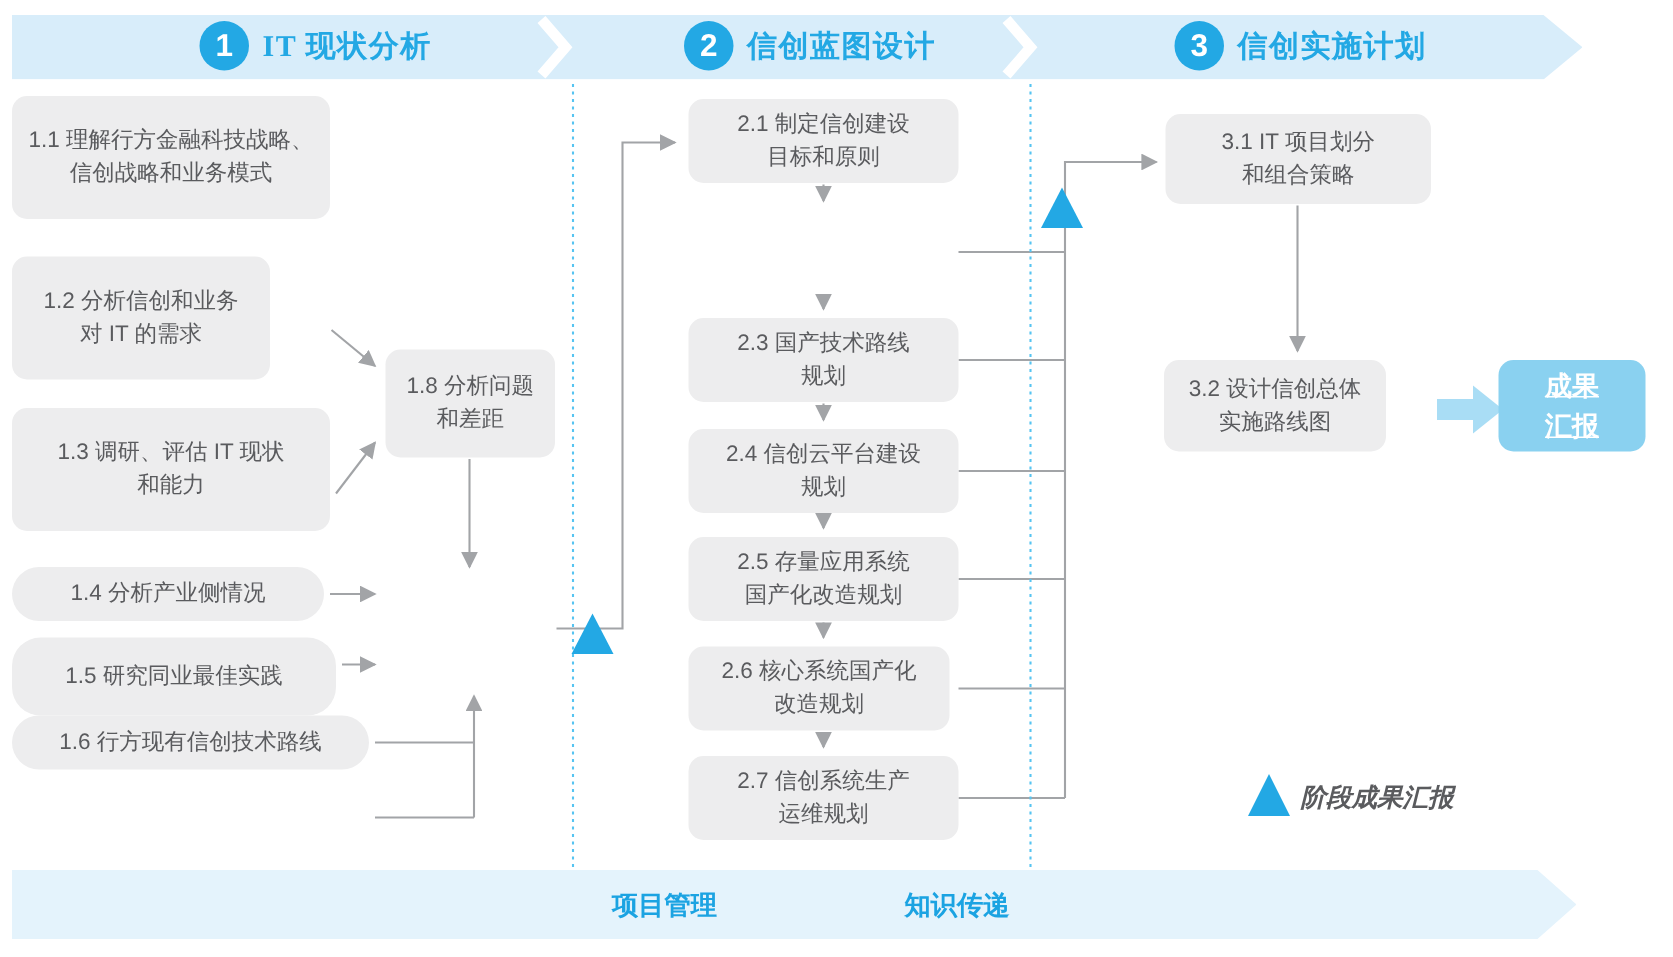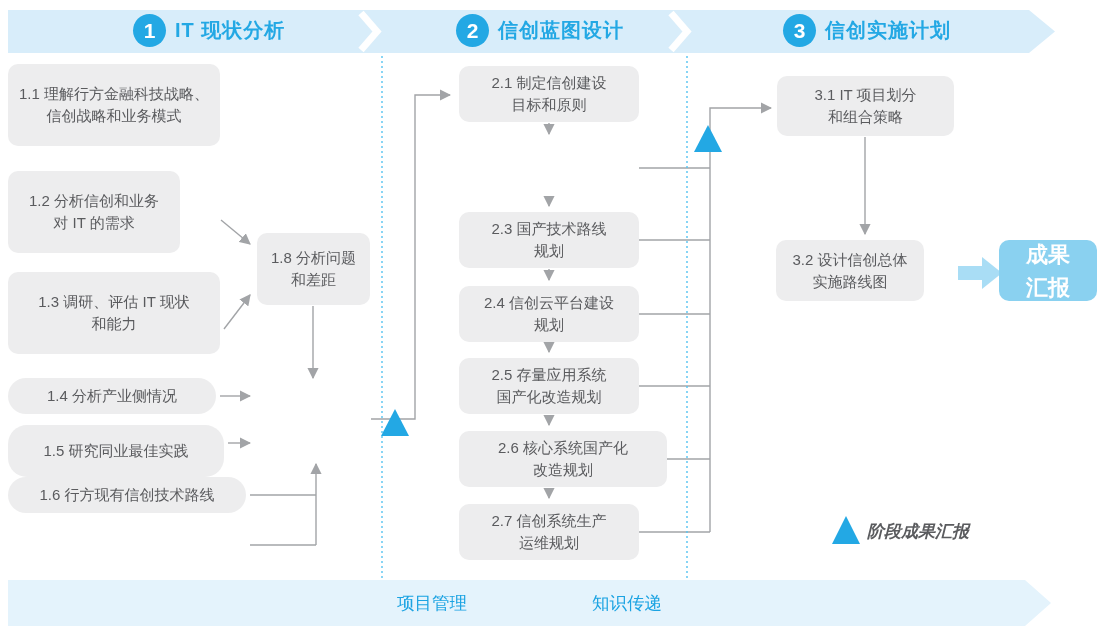--- a/index.html
+++ b/index.html
@@ -9,35 +9,35 @@
   .ribbon{position:absolute;z-index:0;}
   .ribbon-top{left:8px;top:10px;width:1047px;height:43px;background:#d8edfa;
     clip-path:polygon(0 0,calc(100% - 26px) 0,100% 50%,calc(100% - 26px) 100%,0 100%);}
   .ribbon-bottom{left:8px;top:580px;width:1043px;height:46px;background:#e4f3fc;
     clip-path:polygon(0 0,calc(100% - 26px) 0,100% 50%,calc(100% - 26px) 100%,0 100%);}
   .chevron{position:absolute;top:10px;z-index:1;}
 
   .phase{position:absolute;top:14px;display:flex;align-items:center;gap:9px;z-index:2;}
   .num{width:33px;height:33px;border-radius:50%;background:#23a8e4;color:#fff;font-weight:bold;
     font-size:21px;display:flex;align-items:center;justify-content:center;}
-  .phase .t{color:#23a8e4;font-weight:bold;font-size:20px;letter-spacing:1px;}
+  .phase .t{color:#23a8e4;font-weight:bold;font-size:20px;letter-spacing:1px;font-family:Liberation Serif, serif;}
 
   .box{position:absolute;background:#ededee;border-radius:10px;color:#5a5b5e;font-size:15px;
     line-height:1.45;display:flex;align-items:center;justify-content:center;text-align:center;
     white-space:pre-line;z-index:2;}
   .pill{border-radius:19px;}
 
   .outcome{position:absolute;left:999px;top:240px;width:98px;height:61px;background:#8ad1f0;
-    border-radius:10px;color:#fff;font-weight:bold;font-size:22px;line-height:1.5;
-    display:flex;align-items:center;justify-content:center;text-align:center;white-space:pre-line;z-index:2;}
+    border-radius:10px;color:#fff;font-weight:bold;font-size:18px;line-height:1.5;
+    display:flex;align-items:center;justify-content:center;text-align:center;white-space:pre-line;z-index:2;text-decoration:underline;}
 
   svg.overlay{position:absolute;left:0;top:0;z-index:1;}
 
-  .band-label{position:absolute;top:591px;width:92px;text-align:left;color:#1ba3e2;
-    font-weight:normal;font-size:17.5px;z-index:2;}
+  .band-label{position:absolute;top:591px;width:92px;text-align:center;color:#1ba3e2;
+    font-weight:bold;font-size:17.5px;z-index:2;}
   .legend-label{position:absolute;left:867px;top:520px;color:#5a5b5e;font-weight:bold;
     font-size:17px;z-index:2;font-style:italic;}
 </style>
 </head>
 <body>
 
 <div class="canvas">
 
   <div class="ribbon ribbon-top"></div>
   <svg class="chevron" style="left:357px" width="26" height="43">
@@ -114,21 +114,21 @@
 和差距</div>
 
   <div class="box" style="left:459px;top:66px;width:180px;height:56px">2.1 制定信创建设
 目标和原则</div>
   <div class="box" style="left:459px;top:212px;width:180px;height:56px">2.3 国产技术路线
 规划</div>
   <div class="box" style="left:459px;top:286px;width:180px;height:56px">2.4 信创云平台建设
 规划</div>
   <div class="box" style="left:459px;top:358px;width:180px;height:56px">2.5 存量应用系统
 国产化改造规划</div>
-  <div class="box" style="left:459px;top:431px;width:208px;height:56px">2.6 核心系统国产化
+  <div class="box" style="left:459px;top:431px;width:174px;height:56px">2.6 核心系统国产化
 改造规划</div>
   <div class="box" style="left:459px;top:504px;width:180px;height:56px">2.7 信创系统生产
 运维规划</div>
 
   <div class="box" style="left:777px;top:76px;width:177px;height:60px">3.1 IT 项目划分
 和组合策略</div>
   <div class="box" style="left:776px;top:240px;width:148px;height:61px">3.2 设计信创总体
 实施路线图</div>
   <div class="outcome">成果
 汇报</div>

